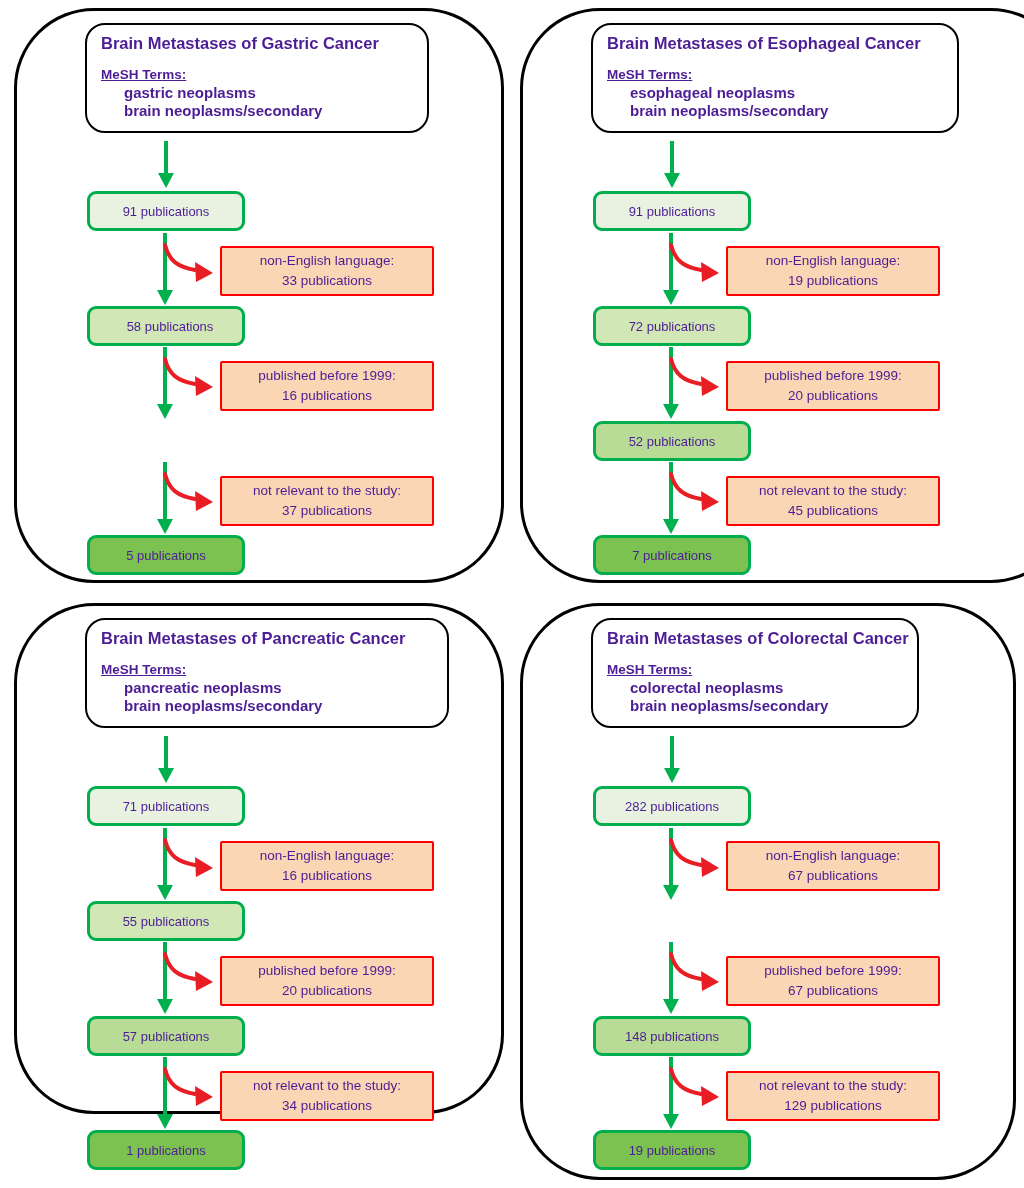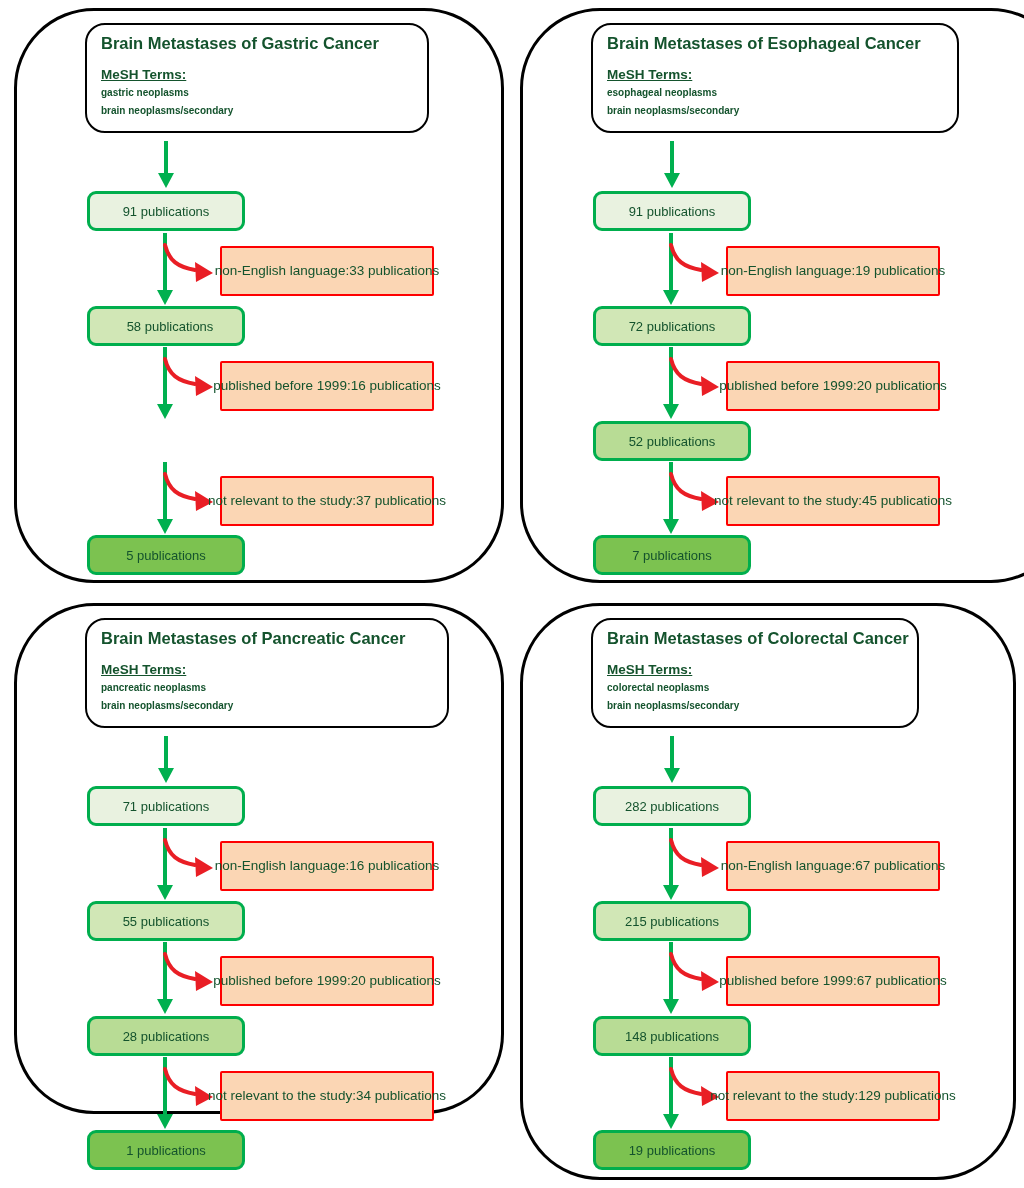--- a/index.html
+++ b/index.html
@@ -6,21 +6,21 @@
     --panel-border:#000000;
     --green-border:#00ae4d;
     --arrow-green:#00b04f;
     --red-border:#fe0000;
     --arrow-red:#e91e25;
     --exclusion-fill:#fbd6b4;
   }
   html,body{margin:0;padding:0;background:#ffffff;}
   #figure{
     position:relative;width:1024px;height:1188px;background:#ffffff;
-    font-family:"Liberation Sans",sans-serif;color:#14532d;
+    font-family:"Liberation Sans",sans-serif;color:#4c1d95;
   }
   .panel{
     position:absolute;background:#fff;
     border:3px solid var(--panel-border);
     border-radius:80px;box-sizing:border-box;
   }
   #p0{left:14px;top:8px;width:490px;height:575px;}
   #p1{left:520px;top:8px;width:551px;height:575px;}
   #p2{left:14px;top:603px;width:490px;height:511px;}
   #p3{left:520px;top:603px;width:496px;height:577px;}
@@ -30,35 +30,35 @@
     border:2.5px solid #000;border-radius:20px;background:#fff;
     padding:7px 14px;box-sizing:border-box;
   }
   #p0 .title-box{width:344px;}
   #p1 .title-box{width:368px;}
   #p2 .title-box{width:364px;}
   #p3 .title-box{width:328px;}
 
   .panel-title{font-weight:bold;font-size:16.5px;line-height:22px;white-space:nowrap;}
   .mesh-label{margin-top:12px;font-weight:bold;font-size:13.5px;line-height:18px;text-decoration:underline;}
-  .mesh-term{font-weight:bold;font-size:10px;line-height:18px;white-space:nowrap;}
+  .mesh-term{font-weight:bold;font-size:15px;line-height:18px;white-space:nowrap;margin-left:23px;}
 
   .stage{
     position:absolute;left:70px;width:158px;height:40px;
     border:3px solid var(--green-border);border-radius:9px;
     display:flex;align-items:center;justify-content:center;
     font-size:13px;box-sizing:border-box;white-space:nowrap;
   }
   .s-pos0{top:180px;} .s-pos1{top:295px;} .s-pos2{top:410px;} .s-pos3{top:524px;}
 
   .excl{
     position:absolute;left:203px;width:214px;height:50px;
     border:2.5px solid var(--red-border);border-radius:2px;
     background:var(--exclusion-fill);
-    display:flex;flex-direction:row;align-items:center;justify-content:center;
+    display:flex;flex-direction:column;align-items:center;justify-content:center;
     font-size:13.5px;line-height:1.5;box-sizing:border-box;text-align:center;white-space:nowrap;
   }
   .e-pos0{top:235px;} .e-pos1{top:350px;} .e-pos2{top:465px;align-items:center;}
 
   .arrow-start{position:absolute;left:136px;top:130px;}
   .branch{position:absolute;left:132px;}
   .b-pos0{top:222px;} .b-pos1{top:336px;} .b-pos2{top:451px;}
 
   .gline{stroke:var(--arrow-green);stroke-width:4;}
   .ghead{fill:var(--arrow-green);}
@@ -189,21 +189,21 @@
     <svg class="branch b-pos1" width="80" height="73" viewBox="0 0 80 73">
       <line class="gline" x1="16" y1="0" x2="16" y2="58"></line>
         <polygon class="ghead" points="16,72 8,57 24,57"></polygon>
       <path class="rpath" d="M 16 12 C 20 28 29 34 46 37"></path>
         <polygon class="rhead" points="64,40 46,29 47,49"></polygon>
     </svg>
     <div class="excl e-pos1">
       <div>published before 1999:</div>
       <div>20 publications</div>
     </div>
-    <div class="stage s-pos2" style="background: rgb(184, 220, 149);">28 publications</div>
+    <div class="stage s-pos2" style="background: rgb(184, 220, 149);">57 publications</div>
     <svg class="branch b-pos2" width="80" height="73" viewBox="0 0 80 73">
       <line class="gline" x1="16" y1="0" x2="16" y2="58"></line>
         <polygon class="ghead" points="16,72 8,57 24,57"></polygon>
       <path class="rpath" d="M 16 12 C 20 28 29 34 46 37"></path>
         <polygon class="rhead" points="64,40 46,29 47,49"></polygon>
     </svg>
     <div class="excl e-pos2">
       <div>not relevant to the study:</div>
       <div>34 publications</div>
     </div>
@@ -225,21 +225,20 @@
     <svg class="branch b-pos0" width="80" height="73" viewBox="0 0 80 73">
       <line class="gline" x1="16" y1="0" x2="16" y2="58"></line>
         <polygon class="ghead" points="16,72 8,57 24,57"></polygon>
       <path class="rpath" d="M 16 12 C 20 28 29 34 46 37"></path>
         <polygon class="rhead" points="64,40 46,29 47,49"></polygon>
     </svg>
     <div class="excl e-pos0">
       <div>non-English language:</div>
       <div>67 publications</div>
     </div>
-    <div class="stage s-pos1" style="background: rgb(209, 231, 182);">215 publications</div>
     <svg class="branch b-pos1" width="80" height="73" viewBox="0 0 80 73">
       <line class="gline" x1="16" y1="0" x2="16" y2="58"></line>
         <polygon class="ghead" points="16,72 8,57 24,57"></polygon>
       <path class="rpath" d="M 16 12 C 20 28 29 34 46 37"></path>
         <polygon class="rhead" points="64,40 46,29 47,49"></polygon>
     </svg>
     <div class="excl e-pos1">
       <div>published before 1999:</div>
       <div>67 publications</div>
     </div>

